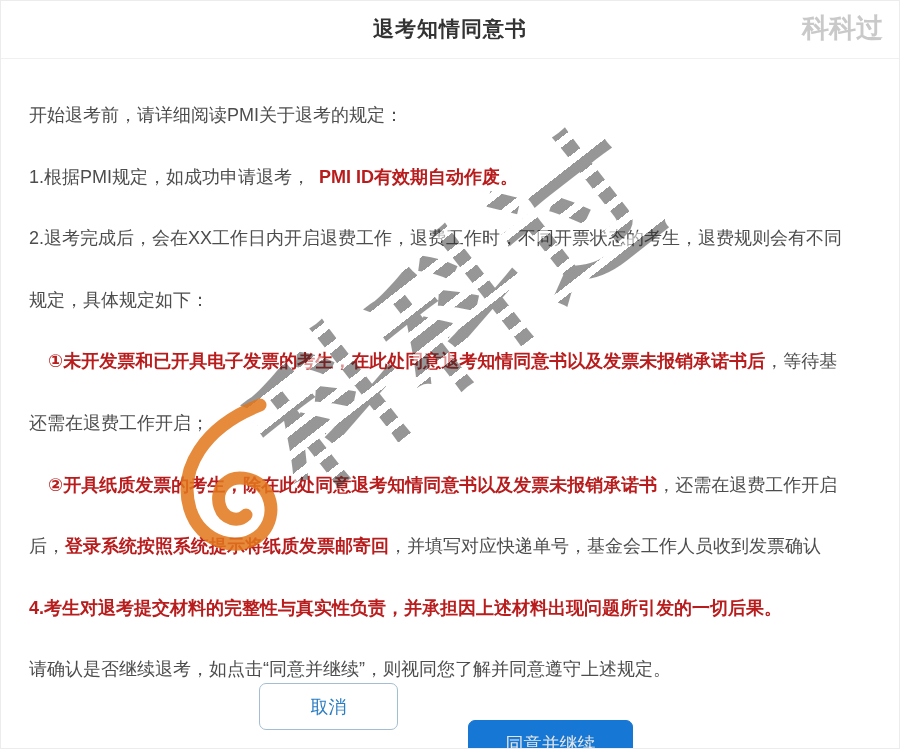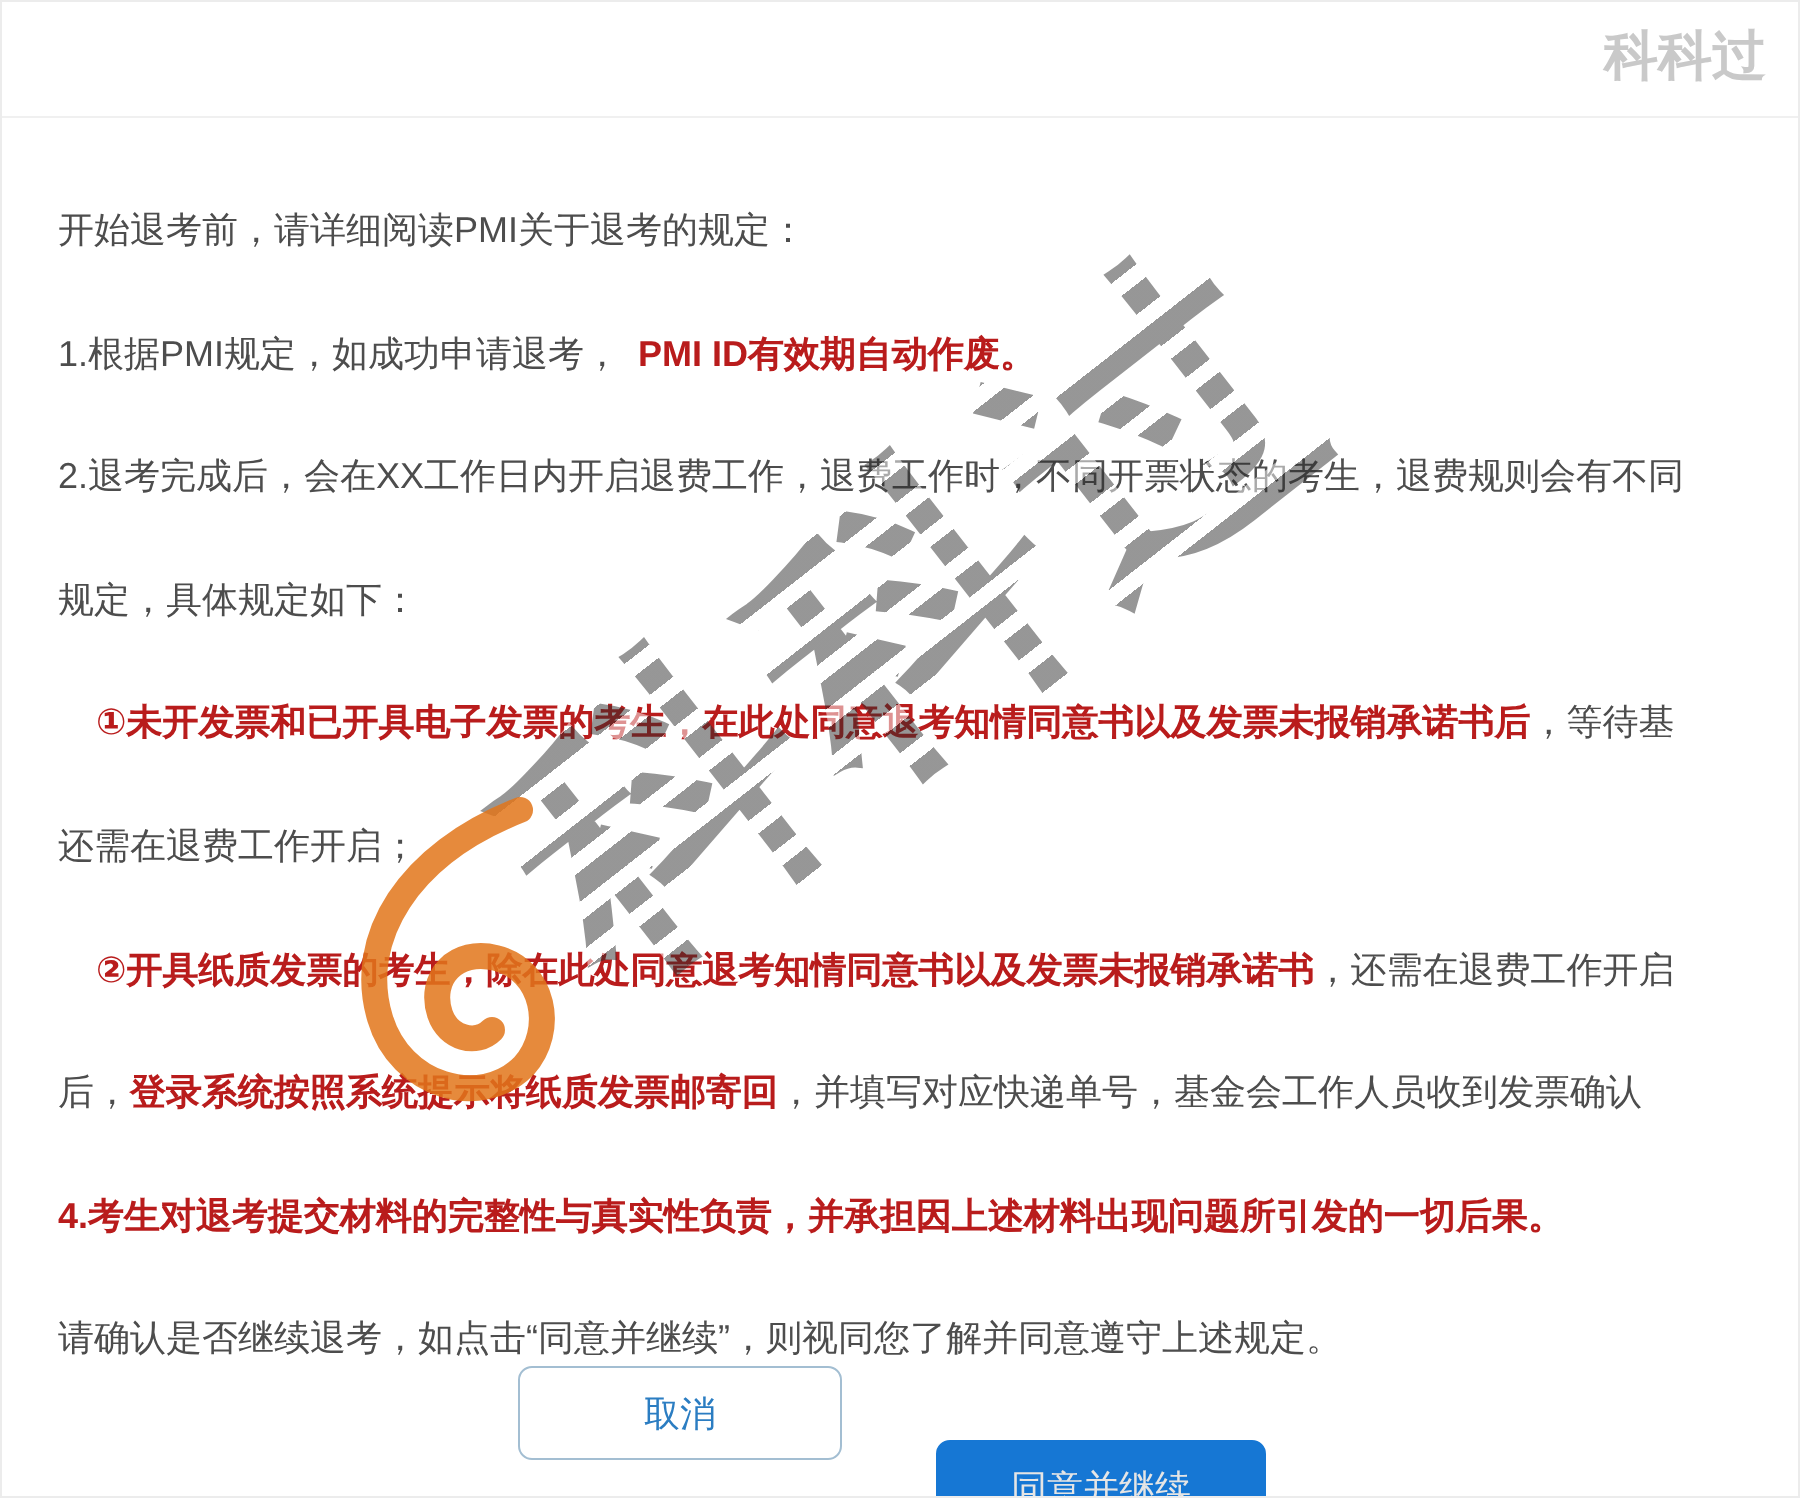--- a/index.html
+++ b/index.html
@@ -88,39 +88,40 @@
     position:absolute;
     top:682px;
     height:47px;
     border-radius:7px;
     font-size:18px;
     font-family:"Liberation Sans","DejaVu Sans",sans-serif;
     cursor:pointer;
     box-sizing:border-box;
   }
   .btn-cancel {
-    left:258px; width:162px;
+    left:258px; width:139px;
     background:#ffffff;
     border:1px solid #a3bed2;
     color:#2b7dc2;
   }
   .btn-primary {
     left:467px; width:165px;
     background:#1677d4;
     border:1px solid #1677d4;
     color:#e5e5e5;
     margin-top:37px;
   }
 </style>
 </head>
 <body>
 
 <div class="page">
 
   <div class="header">
+    <div class="title">退考知情同意书</div>
     <div class="corner-mark">科科过</div>
   </div>
 
   <div class="content">
     <p><span>开始退考前，请详细阅读PMI关于退考的规定：</span></p>
     <p><span>1.根据PMI规定，如成功申请退考，</span><span class="red sp">PMI ID有效期自动作废。</span></p>
     <p><span>2.退考完成后，会在XX工作日内开启退费工作，退费工作时，不同开票状态的考生，退费规则会有不同</span></p>
     <p><span>规定，具体规定如下：</span></p>
     <p class="indent"><span class="red">①未开发票和已开具电子发票的考生，在此处同意退考知情同意书以及发票未报销承诺书后</span><span>，等待基</span></p>
     <p><span>还需在退费工作开启；</span></p>

